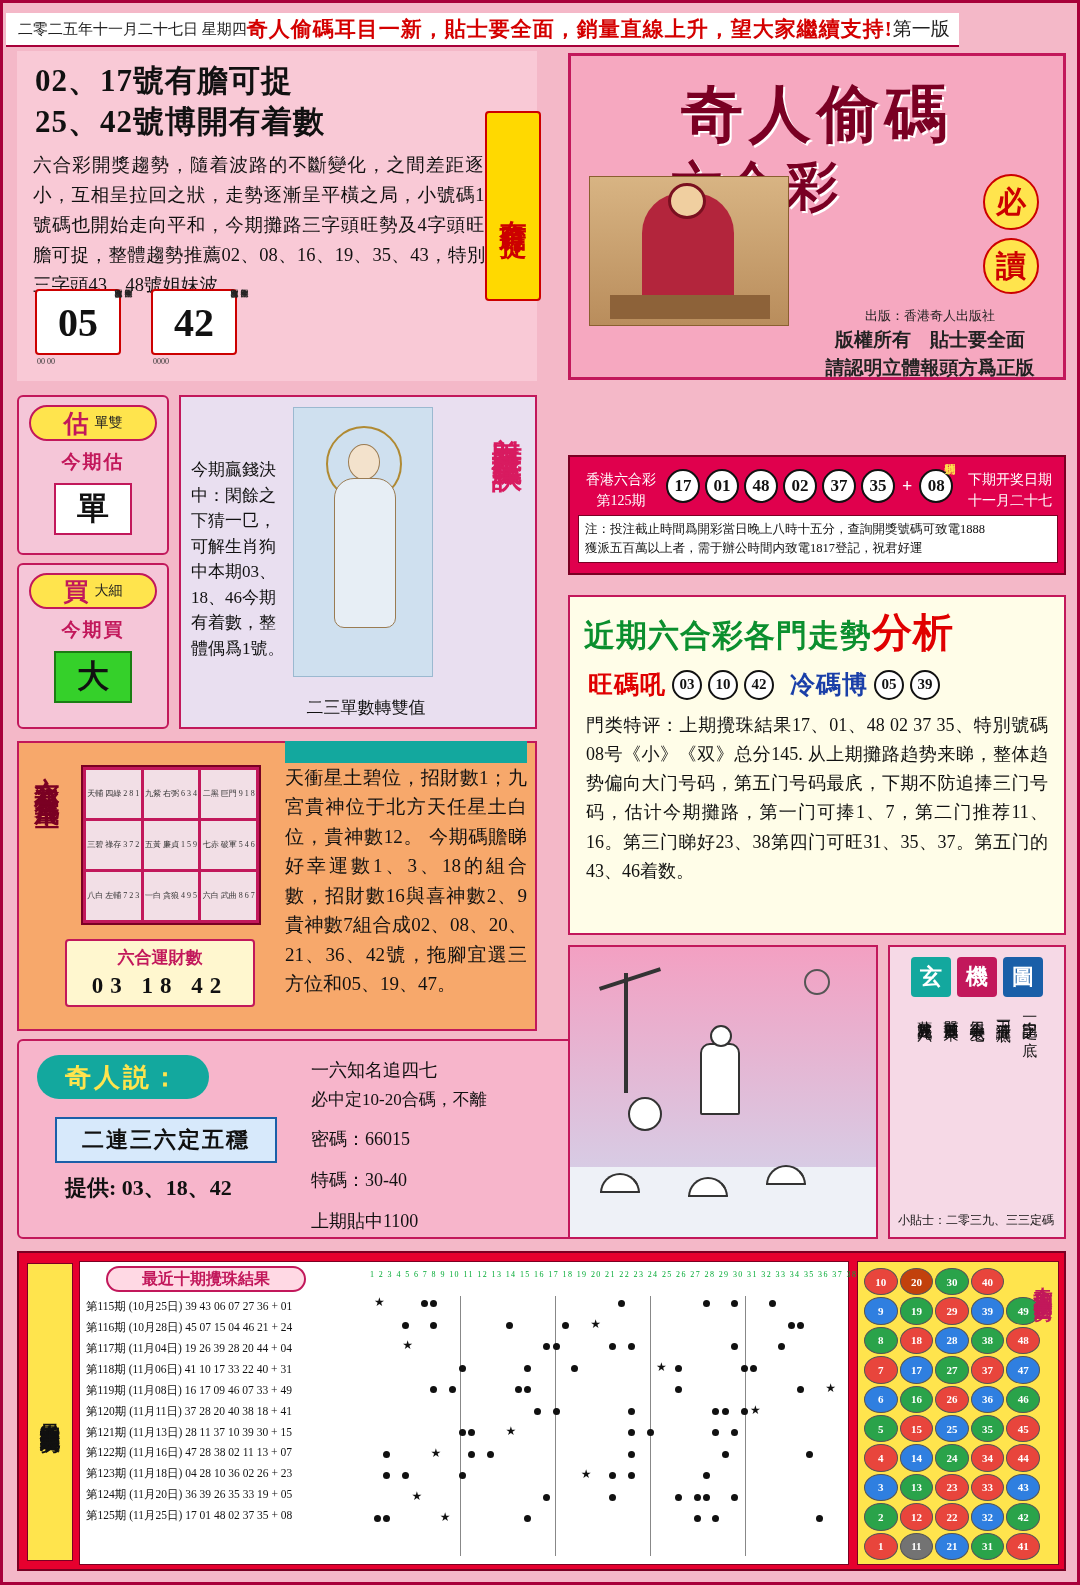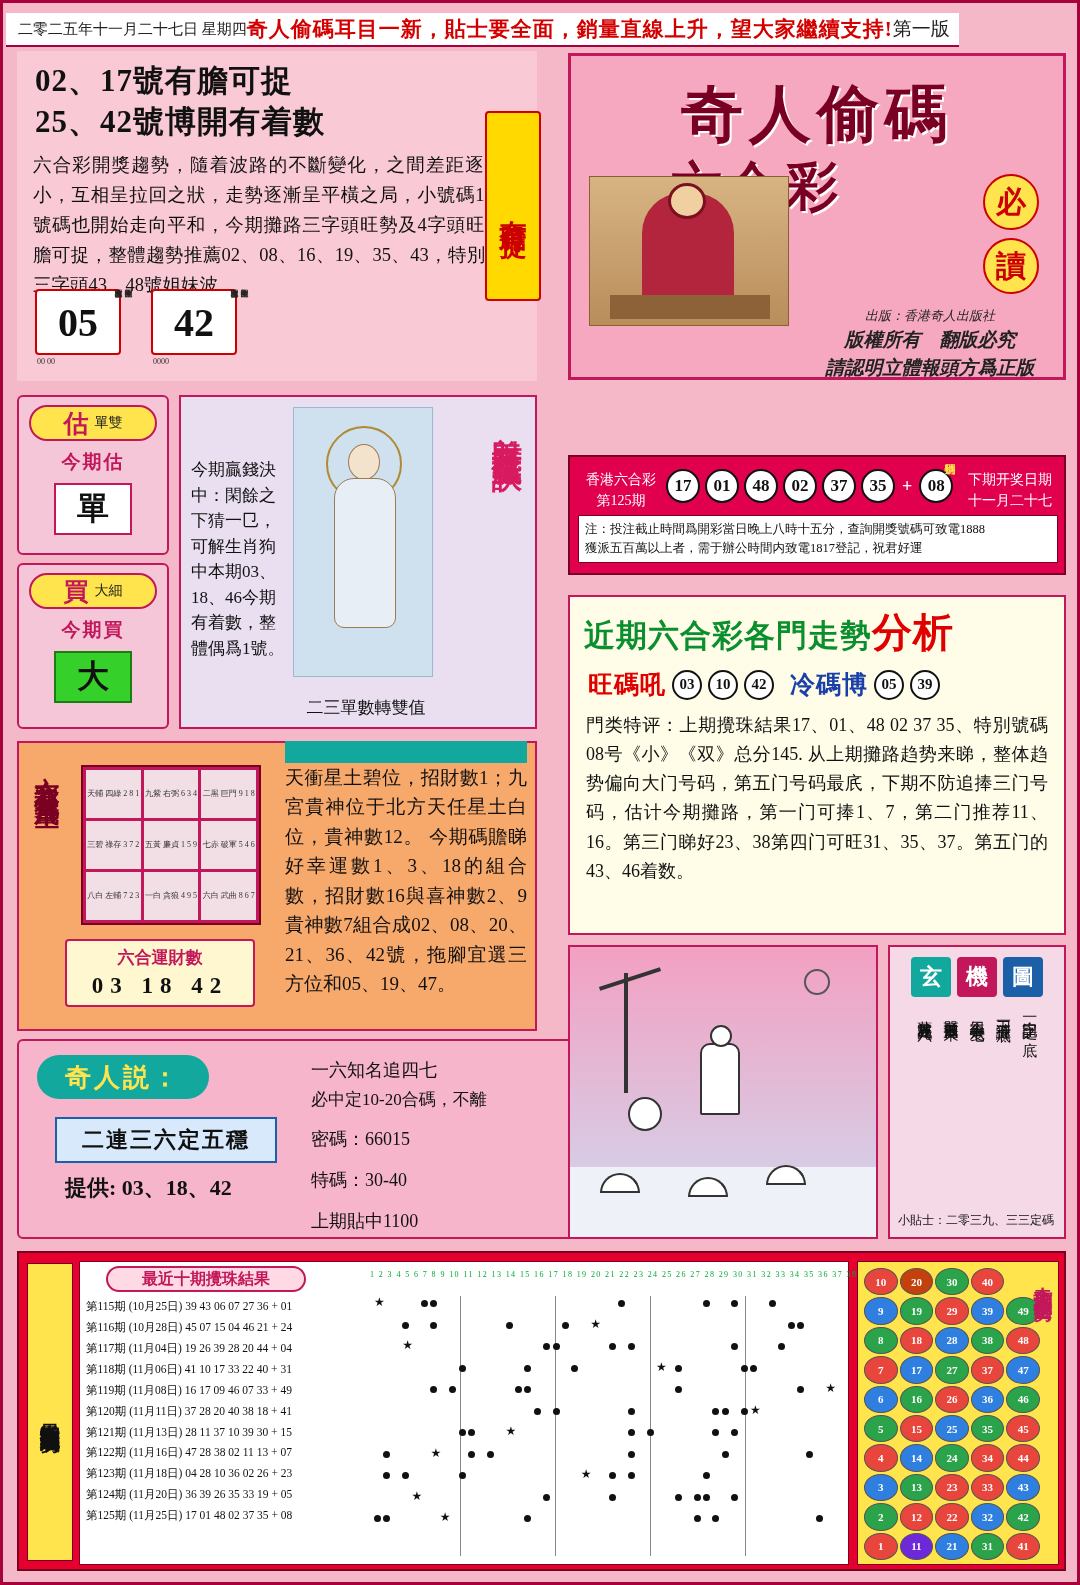--- a/index.html
+++ b/index.html
@@ -112,21 +112,21 @@
     position:absolute; left:78px; top:6px; width:38px; height:36px;
     background:#f0cfa0; border-radius:50%;
     border:3px solid #7a1020;
   }
   .mh-base {
     position:absolute; left:20px; top:118px; width:160px; height:24px;
     background:#8d6239;
   }
   #masthead .pubinfo {
     position:absolute; left:228px; top:250px; width:262px;
-    font-size:13px; color:#222; text-align:center; line-height:1.5;font-style:italic;
+    font-size:13px; color:#222; text-align:center; line-height:1.5;
   }
   #masthead .pubinfo .big { font-size:19px; font-weight:bold; }
 
   
   #gu {
     left:14px; top:392px; width:152px; height:160px;
     background:#f5c6d8; border:2px solid #c2185b; border-radius:6px;
   }
   #mai {
     left:14px; top:560px; width:152px; height:166px;
@@ -462,21 +462,21 @@
       <span>必</span>
       <span>讀</span>
     </div>
     <div class="masthead-art">
       <div class="mh-figure"></div>
       <div class="mh-head"></div>
       <div class="mh-base"></div>
     </div>
     <div class="pubinfo">
       <div>出版：香港奇人出版社</div>
-      <div class="big">版權所有　翻版必究</div>
+      <div class="big">版權所有　貼士要全面</div>
       <div class="big">請認明立體報頭方爲正版</div>
     </div>
   </div>
 
   <div class="panel" id="gu">
     <div class="gu-hd">
       <span class="c1">估</span>
       <span class="c2">單雙</span>
     </div>
     <div class="gu-sub">今期估</div>
@@ -795,21 +795,21 @@
           <b style="background: rgb(42, 163, 74); color: rgb(255, 255, 255);">13</b>
           <b style="background: rgb(232, 69, 60); color: rgb(255, 255, 255);">23</b>
           <b style="background: rgb(232, 69, 60); color: rgb(255, 255, 255);">33</b>
           <b style="background: rgb(47, 127, 224); color: rgb(255, 255, 255);">43</b>
           <b style="background: rgb(42, 163, 74); color: rgb(255, 255, 255);">2</b>
           <b style="background: rgb(232, 69, 60); color: rgb(255, 255, 255);">12</b>
           <b style="background: rgb(232, 69, 60); color: rgb(255, 255, 255);">22</b>
           <b style="background: rgb(47, 127, 224); color: rgb(255, 255, 255);">32</b>
           <b style="background: rgb(42, 163, 74); color: rgb(255, 255, 255);">42</b>
           <b style="background: rgb(232, 69, 60); color: rgb(255, 255, 255);">1</b>
-          <b style="background: #6d28d9; color: rgb(255, 255, 255);">11</b>
+          <b style="background: #737373; color: rgb(255, 255, 255);">11</b>
           <b style="background: rgb(47, 127, 224); color: rgb(255, 255, 255);">21</b>
           <b style="background: rgb(42, 163, 74); color: rgb(255, 255, 255);">31</b>
           <b style="background: rgb(232, 69, 60); color: rgb(255, 255, 255);">41</b>
         </div>
       <div class="bt-rvtitle">奇人預測今期走勢圖</div>
     </div>
   </div>
 
 </div>
 

